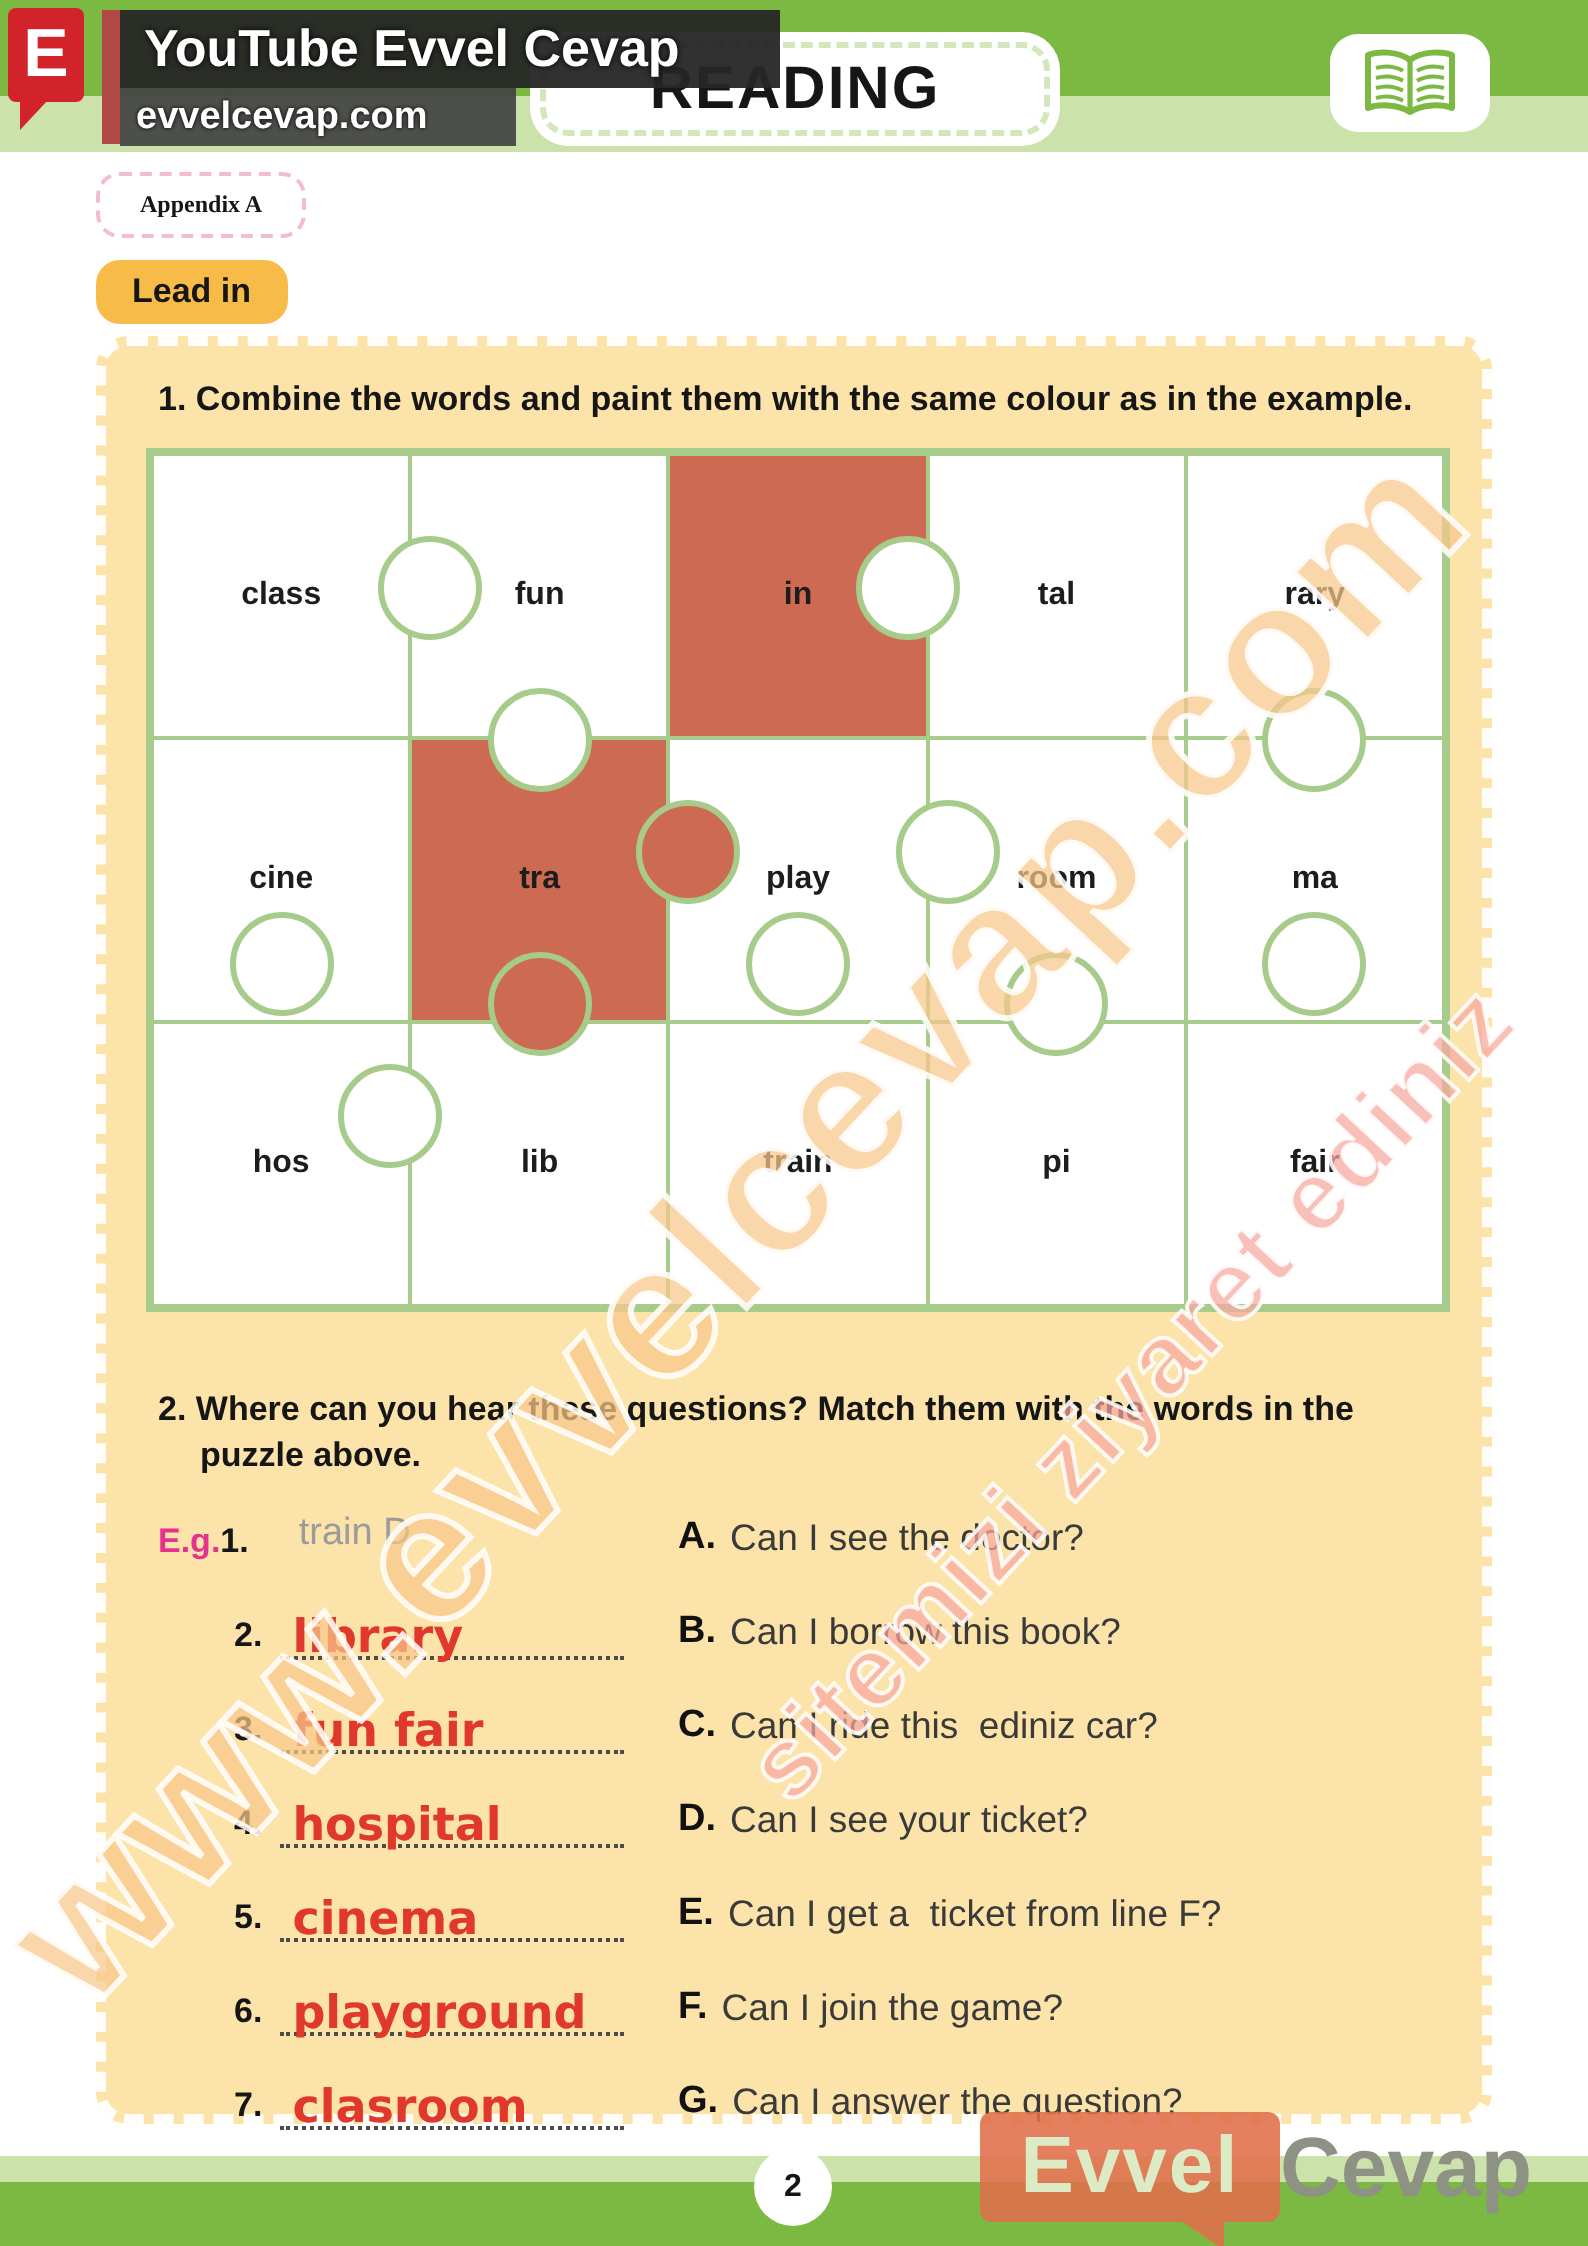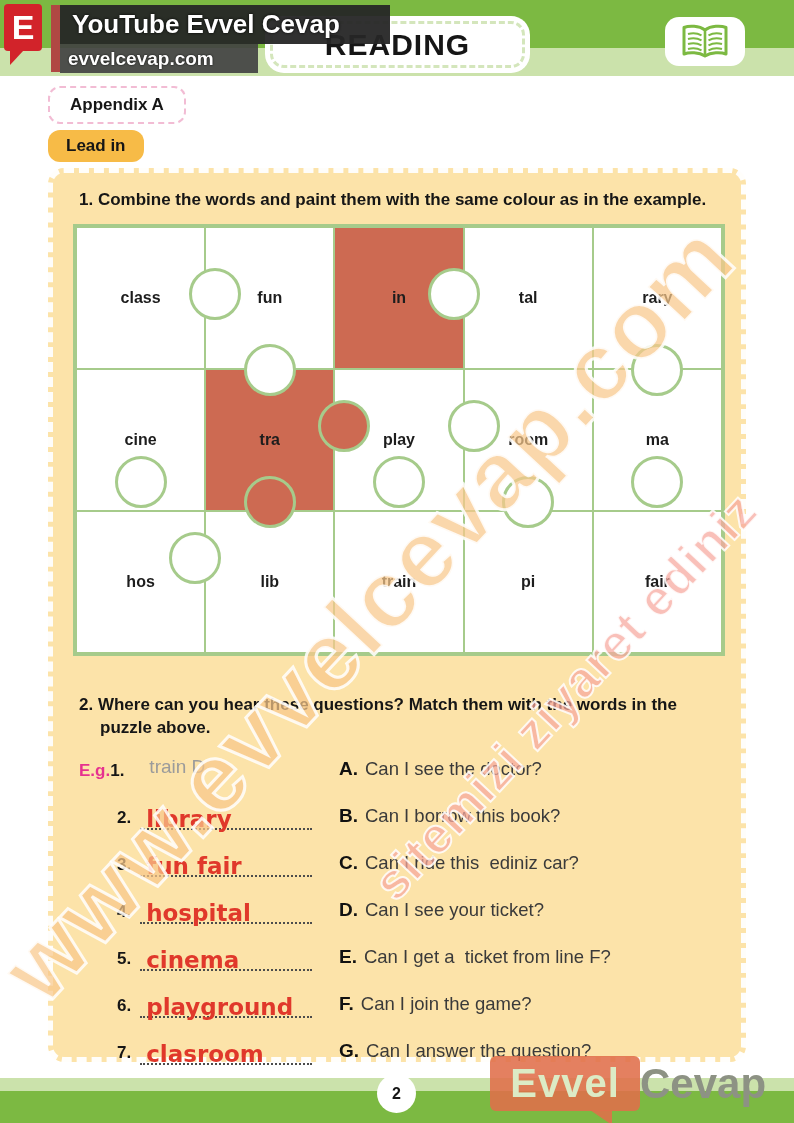--- a/index.html
+++ b/index.html
@@ -32,21 +32,21 @@
     display:flex;align-items:center;padding-left:8px;}
   .dark-box2 span{color:#fff;font-size:19px;font-weight:bold;text-shadow:0 0 2px #000;}
   .reading-box{position:absolute;left:270px;top:21px;width:255px;height:47px;background:#fff;border-radius:14px;
     border:3px dashed #d4e6bc;box-shadow:0 0 0 5px #fff;z-index:2;display:flex;align-items:center;justify-content:center;}
   .reading-box span{font-size:30px;font-weight:bold;color:#161616;letter-spacing:1px;}
   .book-box{position:absolute;left:665px;top:17px;width:80px;height:49px;background:#fff;border-radius:14px;z-index:2;
     display:flex;align-items:center;justify-content:center;}
 
   
   .appendix{position:absolute;left:48px;top:86px;padding:7px 20px;background:#fff;border:2.5px dashed #f2bcd4;
-    border-radius:12px;font-size:17px;font-weight:bold;color:#161616;z-index:2;}
+    border-radius:12px;font-size:12px;font-weight:bold;color:#161616;z-index:2;font-family:Liberation Serif, serif;}
   .leadin{position:absolute;left:48px;top:130px;padding:6px 18px;background:var(--badge-orange);
     border-radius:12px;font-size:17px;font-weight:bold;color:#161616;z-index:2;}
 
   
   .card{position:absolute;left:48px;top:168px;width:698px;height:894px;background:var(--card-bg);
     border:5px dashed rgba(255,255,255,.95);border-radius:16px;padding:0 20px;z-index:1;}
   .instr{font-weight:bold;font-size:17px;color:#161616;line-height:1.32;}
   .instr1{margin:16px 0 0 6px;max-width:650px;}
   .instr2{margin:38px 0 0 6px;max-width:628px;padding-left:21px;text-indent:-21px;}
 

